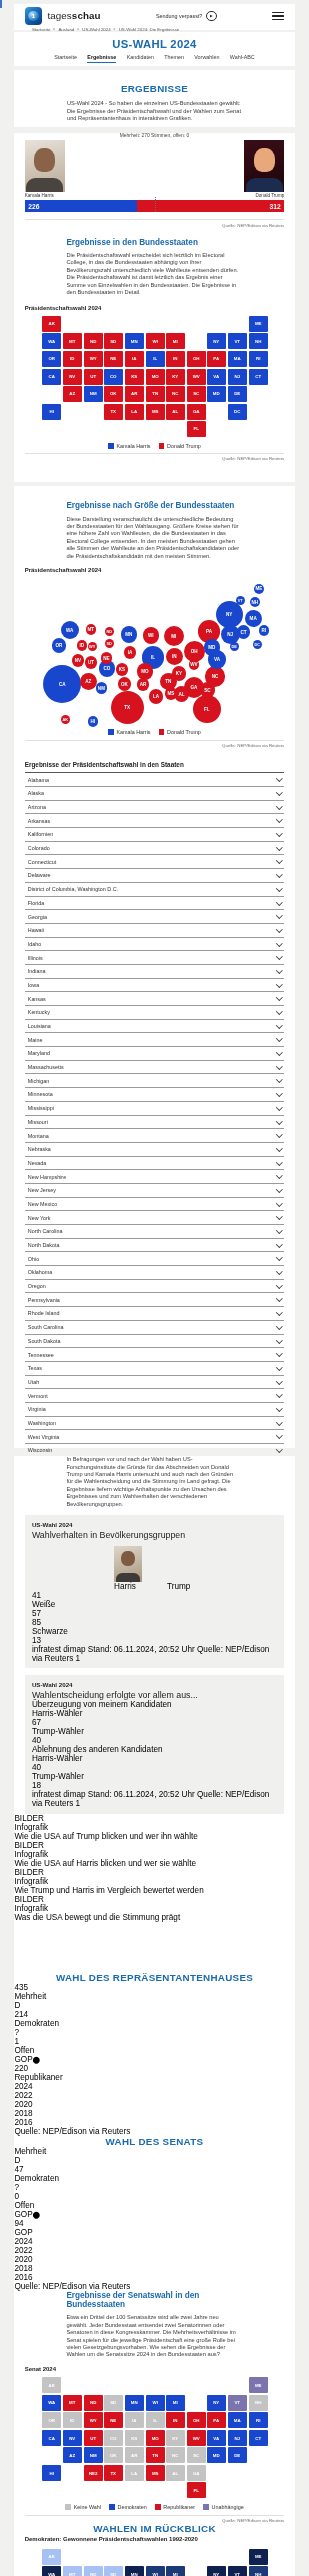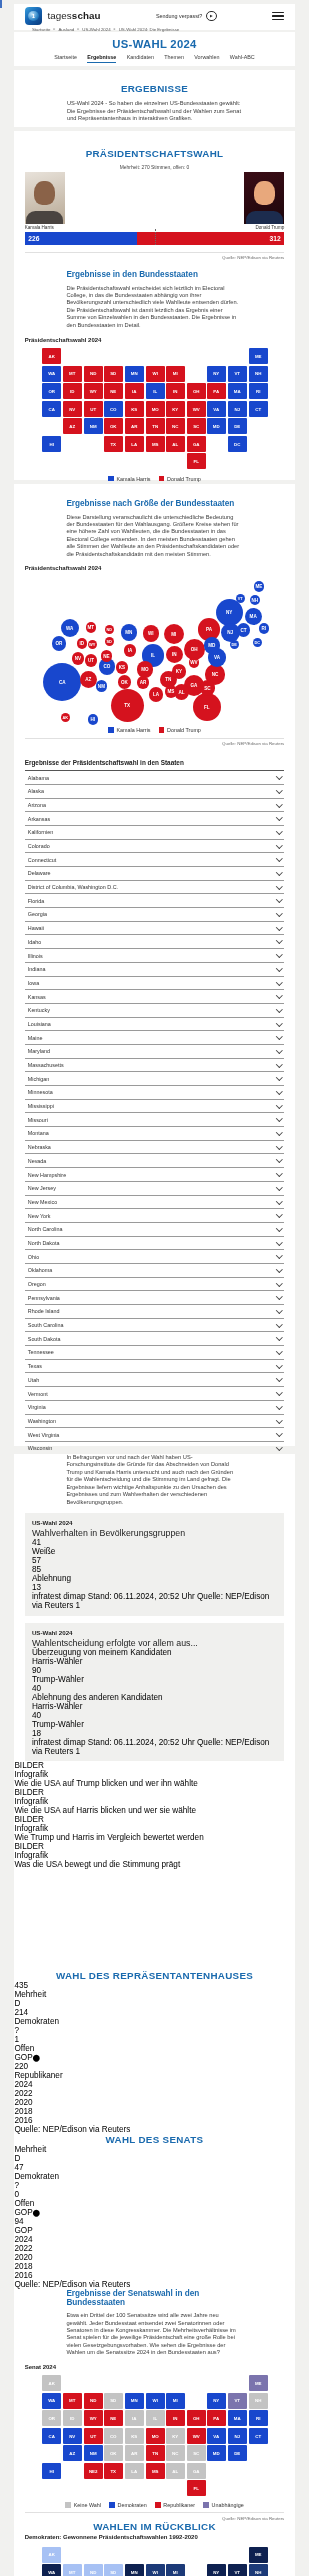--- a/index.html
+++ b/index.html
@@ -215,21 +215,20 @@
         <div class="hub-tab">Wahl-ABC</div>
       </div>
   </div>
 
   <div class="card intro">
     <div class="sec-head">ERGEBNISSE</div>
     <div class="intro-p body-txt">US-Wahl 2024 - So haben die einzelnen US-Bundesstaaten gewählt: Die Ergebnisse der Präsidentschaftswahl und der Wahlen zum Senat und Repräsentantenhaus in interaktiven Grafiken.</div>
   </div>
 
   <div class="card pres">
-    <div class="sec-head">PRÄSIDENTSCHAFTSWAHL</div>
     <div class="maj-note">Mehrheit: 270 Stimmen, offen: 0</div>
     <div class="cand-row">
       <div class="portrait harris" style="left:0">
           <div class="head"></div>
           <div class="torso"></div>
         </div>
       <div class="cand-name" style="left:0">Kamala Harris</div>
       <div class="portrait trump" style="right:0">
           <div class="head"></div>
           <div class="torso"></div>
@@ -589,38 +588,54 @@
   </div>
 
   <div class="card umf">
     <div class="indent">
       <div class="body-txt" style="margin-top:5.2px">In Befragungen vor und nach der Wahl haben US-Forschungsinstitute die Gründe für das Abschneiden von Donald Trump und Kamala Harris untersucht und auch nach den Gründen für die Wahlentscheidung und die Stimmung im Land gefragt. Die Ergebnisse liefern wichtige Anhaltspunkte zu den Ursachen des Ergebnisses und zum Wahlverhalten der verschiedenen Bevölkerungsgruppen.</div>
     </div>
 
     <div class="ichart">
       <div class="ik">US-Wahl 2024</div>
       <div class="it">Wahlverhalten in Bevölkerungsgruppen</div>
+      <div class="iphotos">
+        <div>
+          <div class="iph h">
+              <div class="head"></div>
+              <div class="torso"></div>
+            </div>
+          <div class="iph-name">Harris</div>
+        </div>
+        <div>
+          <div class="iph t">
+              <div class="head"></div>
+              <div class="torso"></div>
+            </div>
+          <div class="iph-name">Trump</div>
+        </div>
+      </div>
       <div id="demoRows">
           <div class="dg-row">
             <div class="dg-left">
               <div class="dg-bar-h" style="width: 44px;"></div>
             </div>
             <div class="dg-num">41</div>
             <div class="dg-cat">Weiße</div>
             <div class="dg-num">57</div>
             <div class="dg-right">
               <div class="dg-bar-t" style="width: 62px;"></div>
             </div>
           </div>
           <div class="dg-row">
             <div class="dg-left">
               <div class="dg-bar-h" style="width: 92px;"></div>
             </div>
             <div class="dg-num">85</div>
-            <div class="dg-cat">Ablehnung</div>
+            <div class="dg-cat">Schwarze</div>
             <div class="dg-num">13</div>
             <div class="dg-right">
               <div class="dg-bar-t" style="width: 14px;"></div>
             </div>
           </div>
         </div>
       <div class="ifoot">
         <span class="if-brand"><span>infratest dimap</span><i class="if-ring"></i></span>
         <span class="if-mid">Stand:  06.11.2024, 20:52 Uhr</span>
         <span class="if-src">Quelle: NEP/Edison via Reuters</span>
@@ -629,21 +644,21 @@
     </div>
     <div class="dots"><i class="d1"></i><i class="d2"></i><i class="d3"></i></div>
 
     <div class="ichart">
       <div class="ik">US-Wahl 2024</div>
       <div class="it">Wahlentscheidung erfolgte vor allem aus...</div>
       <div id="motRows">
           <div class="mg-label">Überzeugung von meinem Kandidaten</div>
           <div class="mv-row">
             <div class="mv-name">Harris-Wähler</div>
-            <div class="mv-num">90</div>
+            <div class="mv-num">67</div>
             <div class="mv-bar" style="width: 152px; background: rgb(22, 74, 144);"></div>
           </div>
           <div class="mv-row">
             <div class="mv-name">Trump-Wähler</div>
             <div class="mv-num">40</div>
             <div class="mv-bar" style="width: 181px; background: rgb(166, 13, 46);"></div>
           </div>
           <div class="mg-label">Ablehnung des anderen Kandidaten</div>
           <div class="mv-row">
             <div class="mv-name">Harris-Wähler</div>

